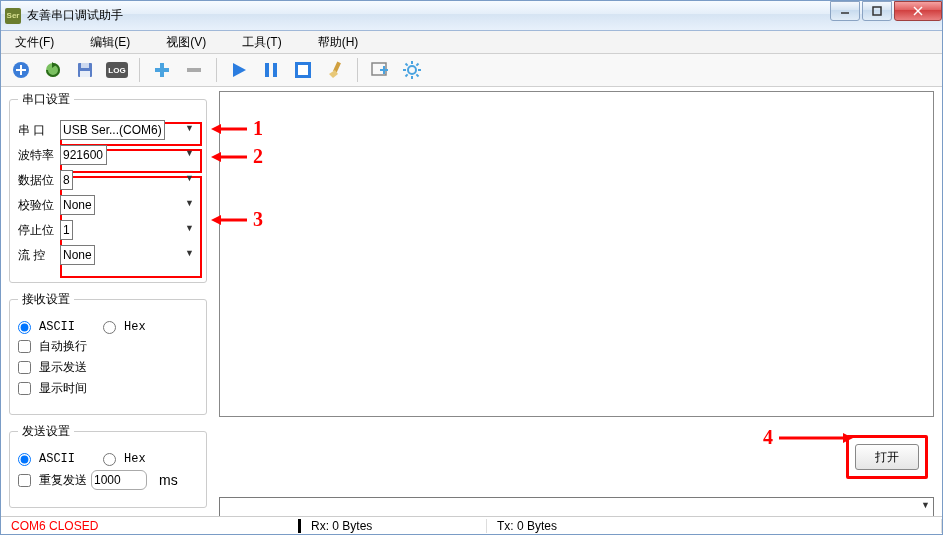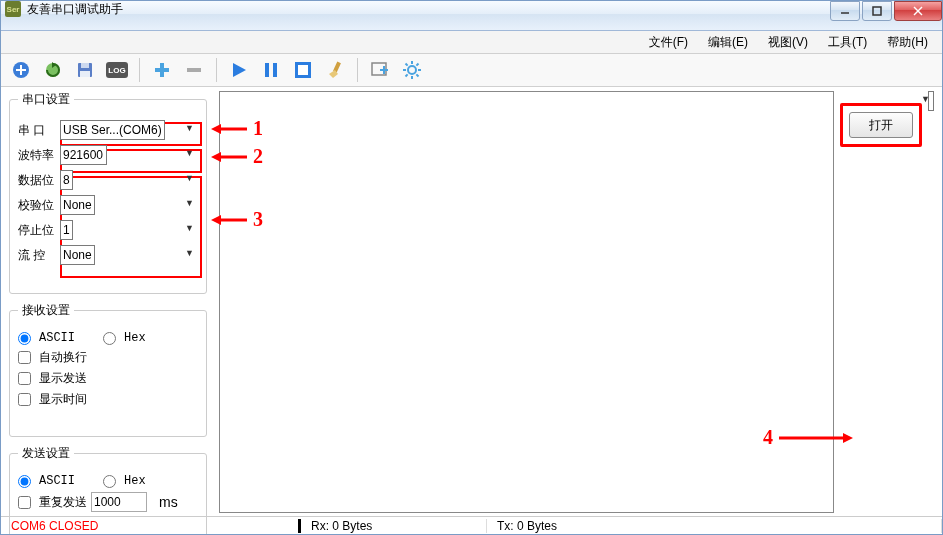--- a/index.html
+++ b/index.html
@@ -1,50 +1,50 @@
 <!DOCTYPE html>
 <html><head>
 <meta charset="utf-8">
 <style>
 * { margin: 0; padding: 0; box-sizing: border-box; font-family: "Microsoft YaHei", "SimSun", Arial, sans-serif; }
 body { background: #fff; width: 943px; height: 535px; overflow: hidden; border: 1px solid #7a9cc6; position: relative; }
 
 
-.titlebar { height: 30px; background: linear-gradient(#f7fbff,#e4eef9 45%,#d6e4f3 46%,#e8f1fb); border-bottom: 1px solid #a0b8d8; display: flex; padding: 0 4px; position: relative; }
+.titlebar { height: 30px; background: linear-gradient(#f7fbff,#e4eef9 45%,#d6e4f3 46%,#e8f1fb); border-bottom: 1px solid #a0b8d8; display: flex; align-items: center; padding: 0 4px; position: relative; }
 .app-icon { width: 16px; height: 16px; background: #6b7d2f; margin-right: 6px; display:flex; align-items:center; justify-content:center; font-size:8px; color:#d8e090; font-weight:bold; border-radius:2px; }
 .title-text { font-size: 12px; color: #000; }
 .win-controls { position: absolute; right: 0; top: 0; display: flex; }
 .win-btn { width: 30px; height: 20px; margin-left: 2px; border: 1px solid #8aa3c3; background: linear-gradient(#f4f8fd,#d7e5f3 45%,#c8dbee 46%,#e2edf8); border-radius: 0 0 3px 3px; display: flex; align-items: center; justify-content: center; font-size: 10px; cursor: pointer; }
 .win-btn.close { width: 48px; background: linear-gradient(#f5a2a2,#e06060 45%,#d14040 46%,#e98080); color:#fff; border-color:#a04040; }
 .win-btn svg { width:10px; height:10px; }
 
 
-.menubar { height: 22px; background: #f4f4f4; display: flex; align-items: center; padding: 0 6px; font-size: 12px; gap: 4px; justify-content: flex-end; }
+.menubar { height: 22px; background: #f4f4f4; display: flex; align-items: center; padding: 0 6px; font-size: 12px; gap: 20px; }
 .menu-item { padding: 2px 8px; cursor: pointer; }
 
 
 .toolbar { height: 34px; border-top: 1px solid #d0d0d0; border-bottom: 1px solid #d0d0d0; background: #f8f8f8; display: flex; align-items: center; padding: 0 6px; gap: 4px; }
 .tool-btn { width: 28px; height: 28px; display: flex; align-items: center; justify-content: center; cursor: pointer; border-radius: 3px; }
 .toolbar .sep { width: 1px; height: 24px; background: #ccc; margin: 0 4px; }
 
 
 .main { display: flex; height: 432px; }
 .left-panel { width: 214px; padding: 4px 8px; font-size: 12px; }
-.right-panel { flex: 1; display: flex; padding: 4px 8px 0 4px; position: relative; }
-
-fieldset { border: 1px solid #ccc; border-radius: 3px; padding: 8px 8px 24px; margin-bottom: 8px; position: relative; }
+.right-panel { flex: 1; display: flex; flex-direction: column; padding: 4px 8px 0 4px; position: relative; }
+
+fieldset { border: 1px solid #ccc; border-radius: 3px; padding: 8px 8px 13px; margin-bottom: 8px; position: relative; }
 legend { font-size: 12px; padding: 0 4px; }
 .form-row { display: flex; align-items: center; margin: 3px 0; height: 22px; }
 .form-label { width: 42px; font-size: 12px; letter-spacing: 0; }
 .form-select { flex: 1; height: 20px; font-size: 12px; background: #fff; border: 1px solid #7a7a7a; padding: 0 2px; position: relative; appearance: none; -webkit-appearance: none; }
 .select-wrap { flex:1; position:relative;text-decoration:underline; }
 .select-wrap::after { content:"▼"; position:absolute; right:4px; top:3px; font-size:9px; pointer-events:none; color:#333; }
 
 .radio-row, .check-row { display: flex; align-items: center; margin: 4px 0; font-size: 12px; gap: 4px; }
-.radio-row input, .check-row input { margin-right: 4px; }
+.radio-row input, .check-row input { margin-right: 4px; border-radius: 6px; }
 .radio-row label { margin-right: 24px; font-family: "Courier New", monospace; }
 
 .num-input { width: 56px; height: 20px; font-size: 12px; border: 1px solid #aaa; padding: 0 2px; }
 .unit { margin-left: 4px; font-size: 14px; }
 
 
 .output-area { flex: 1; border: 1px solid #888; background: #fff; margin-bottom: 6px; }
 .send-area { height: 68px; display: flex; align-items: center; justify-content: flex-end; padding: 0 6px; position: relative; margin-bottom: 6px; }
 .open-btn { width: 64px; height: 26px; font-size: 12px; background: linear-gradient(#fdfdfd,#e5e5e5); border: 1px solid #888; border-radius: 3px; cursor: pointer; }
 .open-btn-wrap { border: 3px solid #ff0000; padding: 6px 6px; border-radius: 2px; margin-right: 0; }

